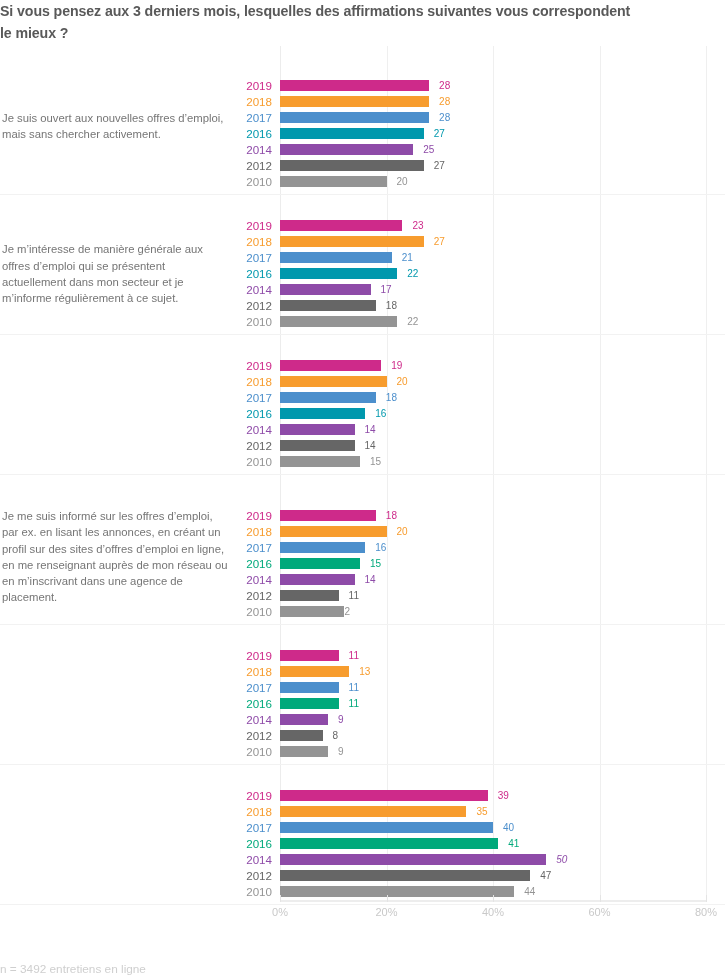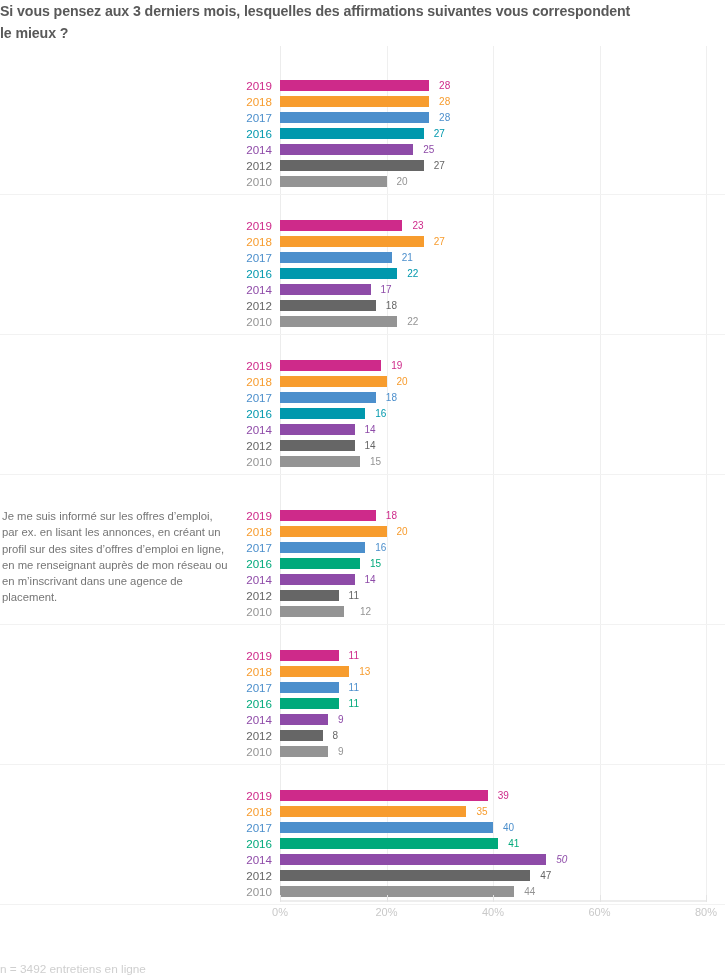--- a/index.html
+++ b/index.html
@@ -133,20 +133,21 @@
   <div id="separators">
       <div class="group-sep" style="top: 148px;"></div>
       <div class="group-sep" style="top: 288px;"></div>
       <div class="group-sep" style="top: 428px;"></div>
       <div class="group-sep" style="top: 578px;"></div>
       <div class="group-sep" style="top: 718px;"></div>
       <div class="group-sep" style="top: 858px;"></div>
     </div>
   <div id="groups-host">
       <div class="group" style="top: 32px; height: 112px;">
+        <div class="cat-label" style="top: 31.55px;">Je suis ouvert aux nouvelles offres d’emploi, mais sans chercher activement.</div>
         <div class="rows">
           <div class="row">
             <div class="year" style="color: rgb(206, 42, 138);">2019</div>
             <div class="bar" style="width: 149.1px; background: rgb(206, 42, 138);"></div>
             <div class="value" style="color: rgb(206, 42, 138); left: 439.1px;">28</div>
           </div>
           <div class="row">
             <div class="year" style="color: rgb(247, 156, 46);">2018</div>
             <div class="bar" style="width: 149.1px; background: rgb(247, 156, 46);"></div>
             <div class="value" style="color: rgb(247, 156, 46); left: 439.1px;">28</div>
@@ -172,20 +173,21 @@
             <div class="value" style="color: rgb(102, 102, 102); left: 433.775px;">27</div>
           </div>
           <div class="row">
             <div class="year" style="color: rgb(148, 148, 148);">2010</div>
             <div class="bar" style="width: 106.5px; background: rgb(148, 148, 148);"></div>
             <div class="value" style="color: rgb(148, 148, 148); left: 396.5px;">20</div>
           </div>
         </div>
       </div>
       <div class="group" style="top: 172px; height: 112px;">
+        <div class="cat-label" style="top: 23.4px;">Je m’intéresse de manière générale aux offres d’emploi qui se présentent actuellement dans mon secteur et je m’informe régulièrement à ce sujet.</div>
         <div class="rows">
           <div class="row">
             <div class="year" style="color: rgb(206, 42, 138);">2019</div>
             <div class="bar" style="width: 122.475px; background: rgb(206, 42, 138);"></div>
             <div class="value" style="color: rgb(206, 42, 138); left: 412.475px;">23</div>
           </div>
           <div class="row">
             <div class="year" style="color: rgb(247, 156, 46);">2018</div>
             <div class="bar" style="width: 143.775px; background: rgb(247, 156, 46);"></div>
             <div class="value" style="color: rgb(247, 156, 46); left: 433.775px;">27</div>
@@ -285,21 +287,21 @@
             <div class="value" style="color: rgb(142, 75, 168); left: 364.55px;">14</div>
           </div>
           <div class="row">
             <div class="year" style="color: rgb(102, 102, 102);">2012</div>
             <div class="bar" style="width: 58.575px; background: rgb(102, 102, 102);"></div>
             <div class="value" style="color: rgb(102, 102, 102); left: 348.575px;">11</div>
           </div>
           <div class="row">
             <div class="year" style="color: rgb(148, 148, 148);">2010</div>
             <div class="bar" style="width: 63.9px; background: rgb(148, 148, 148);"></div>
-            <div class="value" style="color: rgb(148, 148, 148); left: 360px;">12</div>
+            <div class="value" style="color: rgb(148, 148, 148); left: 339px;">12</div>
           </div>
         </div>
       </div>
       <div class="group" style="top: 602px; height: 112px;">
         <div class="rows">
           <div class="row">
             <div class="year" style="color: rgb(206, 42, 138);">2019</div>
             <div class="bar" style="width: 58.575px; background: rgb(206, 42, 138);"></div>
             <div class="value" style="color: rgb(206, 42, 138); left: 348.575px;">11</div>
           </div>

